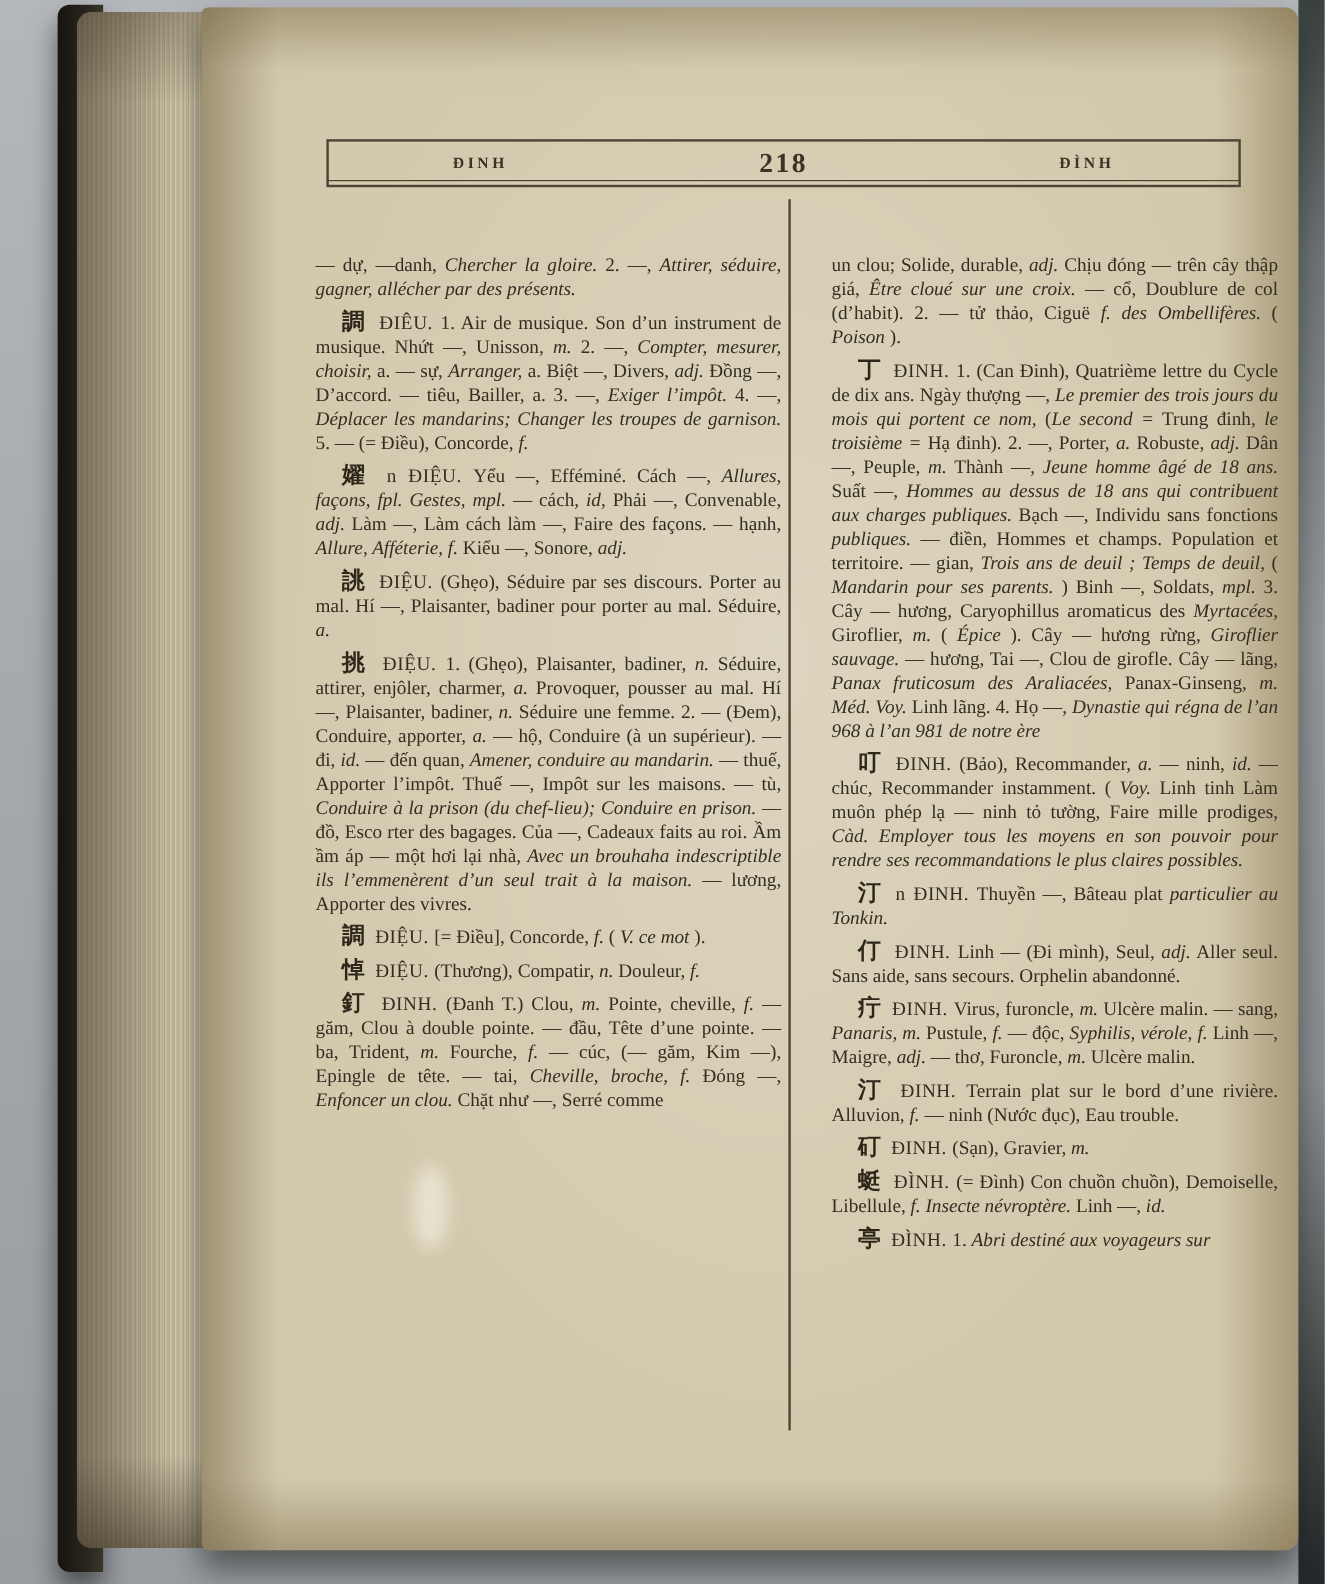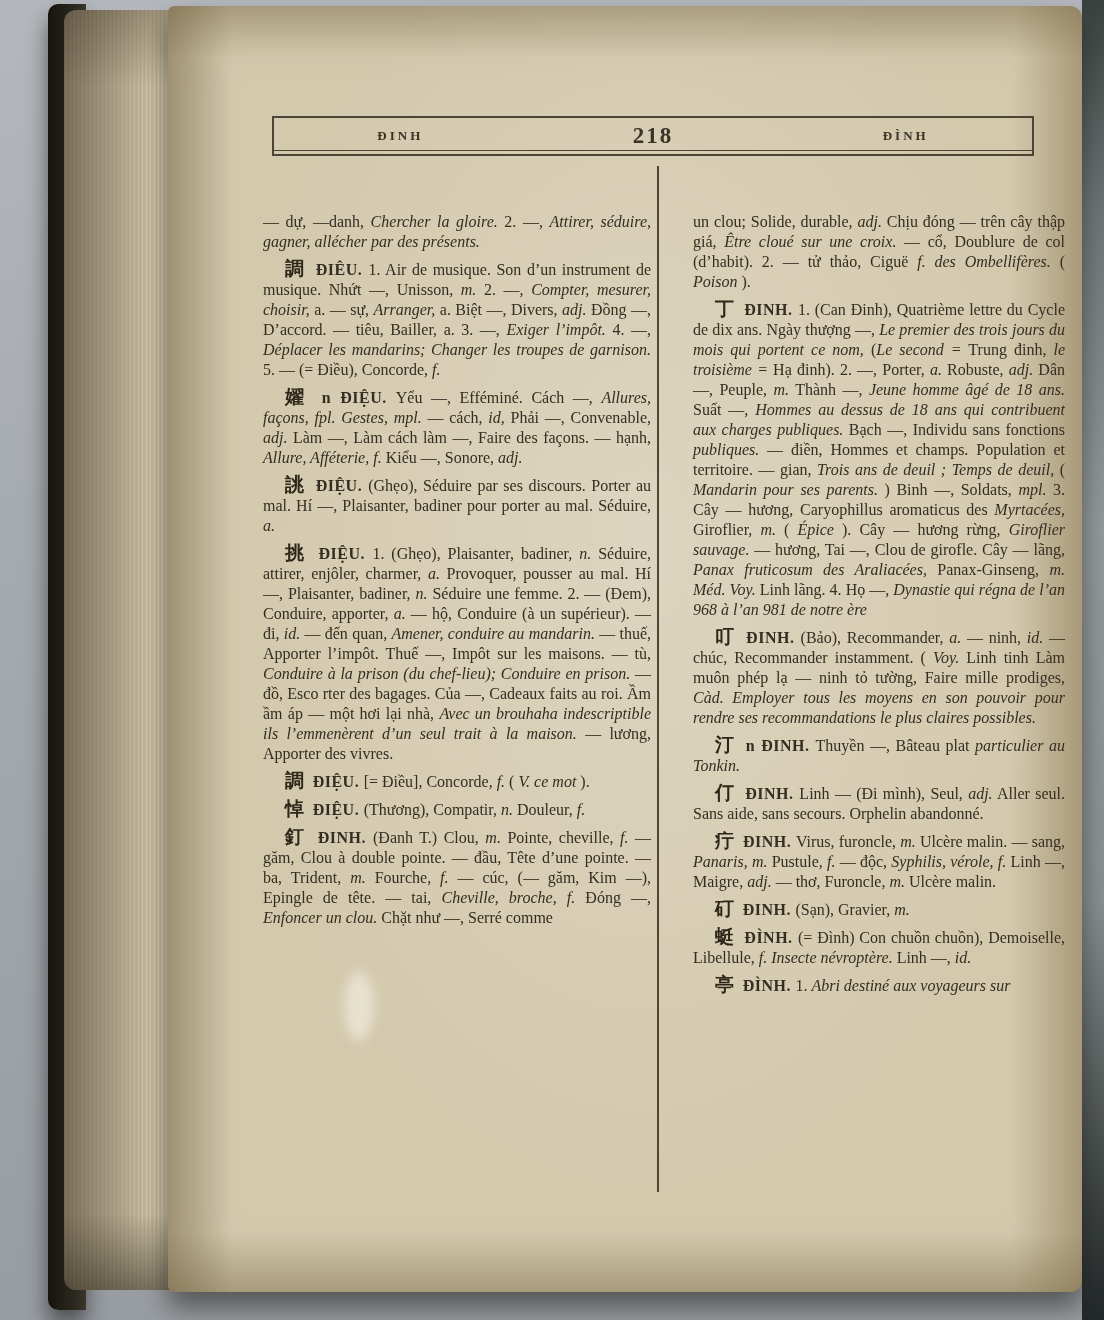--- a/index.html
+++ b/index.html
@@ -41,21 +41,21 @@
   
   .col{position:absolute;top:168px;font-size:16px;line-height:20px;color:#342e22;
        text-align:justify;margin-top:44px;}
   .col-left{left:263px;width:388px;}
   .col-right{left:693px;width:372px;}
   .divider{position:absolute;left:657px;top:166px;height:1026px;width:1.5px;background:#4f4736;}
   p.entry{margin:0 0 6px;text-indent:22px;}
   p.entry.cont{text-indent:0;}
   .hanzi{font-family:"DejaVu Sans",sans-serif;font-weight:bold;font-size:19px;letter-spacing:1px;
          color:#2d2719;}
-  .head{font-weight:bold;letter-spacing:.5px;}
+  .head{font-weight:normal;letter-spacing:.5px;}
   i{font-style:italic;}
 </style>
 </head>
 <body>
 
 <div class="photo">
   <div class="right-strip"></div>
   <div class="cover"></div>
   <div class="page-stack"></div>
 
@@ -81,17 +81,18 @@
       <p class="entry"><span class="hanzi">悼 </span><span class="head">ĐIỆU. </span><span>(Thương), Compatir, </span><i>n.</i><span> Douleur, </span><i>f.</i></p>
       <p class="entry"><span class="hanzi">釘 </span><span class="head">ĐINH. </span><span>(Đanh T.) Clou, </span><i>m.</i><span> Pointe, cheville, </span><i>f.</i><span> — găm, Clou à double pointe. — đầu, Tête d’une pointe. — ba, Trident, </span><i>m.</i><span> Fourche, </span><i>f.</i><span> — cúc, (— găm, Kim —), Epingle de tête. — tai, </span><i>Cheville, broche, f.</i><span> Đóng —, </span><i>Enfoncer un clou.</i><span> Chặt như —, Serré comme</span></p>
     </div>
   <div class="col col-right" id="col-right">
       <p class="entry cont"><span>un clou; Solide, durable, </span><i>adj.</i><span> Chịu đóng — trên cây thập giá, </span><i>Être cloué sur une croix.</i><span> — cổ, Doublure de col (d’habit). 2. — tử thảo, Ciguë </span><i>f. des Ombellifères.</i><span> ( </span><i>Poison</i><span> ).</span></p>
       <p class="entry"><span class="hanzi">丁 </span><span class="head">ĐINH. </span><span>1. (Can Đinh), Quatrième lettre du Cycle de dix ans. Ngày thượng —, </span><i>Le premier des trois jours du mois qui portent ce nom,</i><span> (</span><i>Le second =</i><span> Trung đinh, </span><i>le troisième =</i><span> Hạ đinh). 2. —, Porter, </span><i>a.</i><span> Robuste, </span><i>adj.</i><span> Dân —, Peuple, </span><i>m.</i><span> Thành —, </span><i>Jeune homme âgé de 18 ans.</i><span> Suất —, </span><i>Hommes au dessus de 18 ans qui contribuent aux charges publiques.</i><span> Bạch —, Individu sans fonctions </span><i>publiques.</i><span> — điền, Hommes et champs. Population et territoire. — gian, </span><i>Trois ans de deuil ; Temps de deuil,</i><span> ( </span><i>Mandarin pour ses parents.</i><span> ) Binh —, Soldats, </span><i>mpl.</i><span> 3. Cây — hương, Caryophillus aromaticus des </span><i>Myrtacées,</i><span> Giroflier, </span><i>m.</i><span> ( </span><i>Épice</i><span> ). Cây — hương rừng, </span><i>Giroflier sauvage.</i><span> — hương, Tai —, Clou de girofle. Cây — lãng, </span><i>Panax fruticosum des Araliacées,</i><span> Panax-Ginseng, </span><i>m. Méd. Voy.</i><span> Linh lãng. 4. Họ —, </span><i>Dynastie qui régna de l’an 968 à l’an 981 de notre ère</i></p>
       <p class="entry"><span class="hanzi">叮 </span><span class="head">ĐINH. </span><span>(Bảo), Recommander, </span><i>a.</i><span> — ninh, </span><i>id.</i><span> — chúc, Recommander instamment. ( </span><i>Voy.</i><span> Linh tinh Làm muôn phép lạ — ninh tỏ tường, Faire mille prodiges, </span><i>Càd. Employer tous les moyens en son pouvoir pour rendre ses recommandations le plus claires possibles.</i></p>
       <p class="entry"><span class="hanzi">汀 </span><span class="head">n ĐINH. </span><span>Thuyền —, Bâteau plat </span><i>particulier au Tonkin.</i></p>
       <p class="entry"><span class="hanzi">仃 </span><span class="head">ĐINH. </span><span>Linh — (Đi mình), Seul, </span><i>adj.</i><span> Aller seul. Sans aide, sans secours. Orphelin abandonné.</span></p>
       <p class="entry"><span class="hanzi">疔 </span><span class="head">ĐINH. </span><span>Virus, furoncle, </span><i>m.</i><span> Ulcère malin. — sang, </span><i>Panaris, m.</i><span> Pustule, </span><i>f.</i><span> — độc, </span><i>Syphilis, vérole, f.</i><span> Linh —, Maigre, </span><i>adj.</i><span> — thơ, Furoncle, </span><i>m.</i><span> Ulcère malin.</span></p>
+      <p class="entry"><span class="hanzi">汀 </span><span class="head">ĐINH. </span><span>Terrain plat sur le bord d’une rivière. Alluvion, </span><i>f.</i><span> — ninh (Nước đục), Eau trouble.</span></p>
       <p class="entry"><span class="hanzi">矴 </span><span class="head">ĐINH. </span><span>(Sạn), Gravier, </span><i>m.</i></p>
       <p class="entry"><span class="hanzi">蜓 </span><span class="head">ĐÌNH. </span><span>(= Đình) Con chuồn chuồn), Demoiselle, Libellule, </span><i>f. Insecte névroptère.</i><span> Linh —, </span><i>id.</i></p>
       <p class="entry"><span class="hanzi">亭 </span><span class="head">ĐÌNH. </span><span>1. </span><i>Abri destiné aux voyageurs sur</i></p>
     </div>
 </div>
 
 </body></html>

